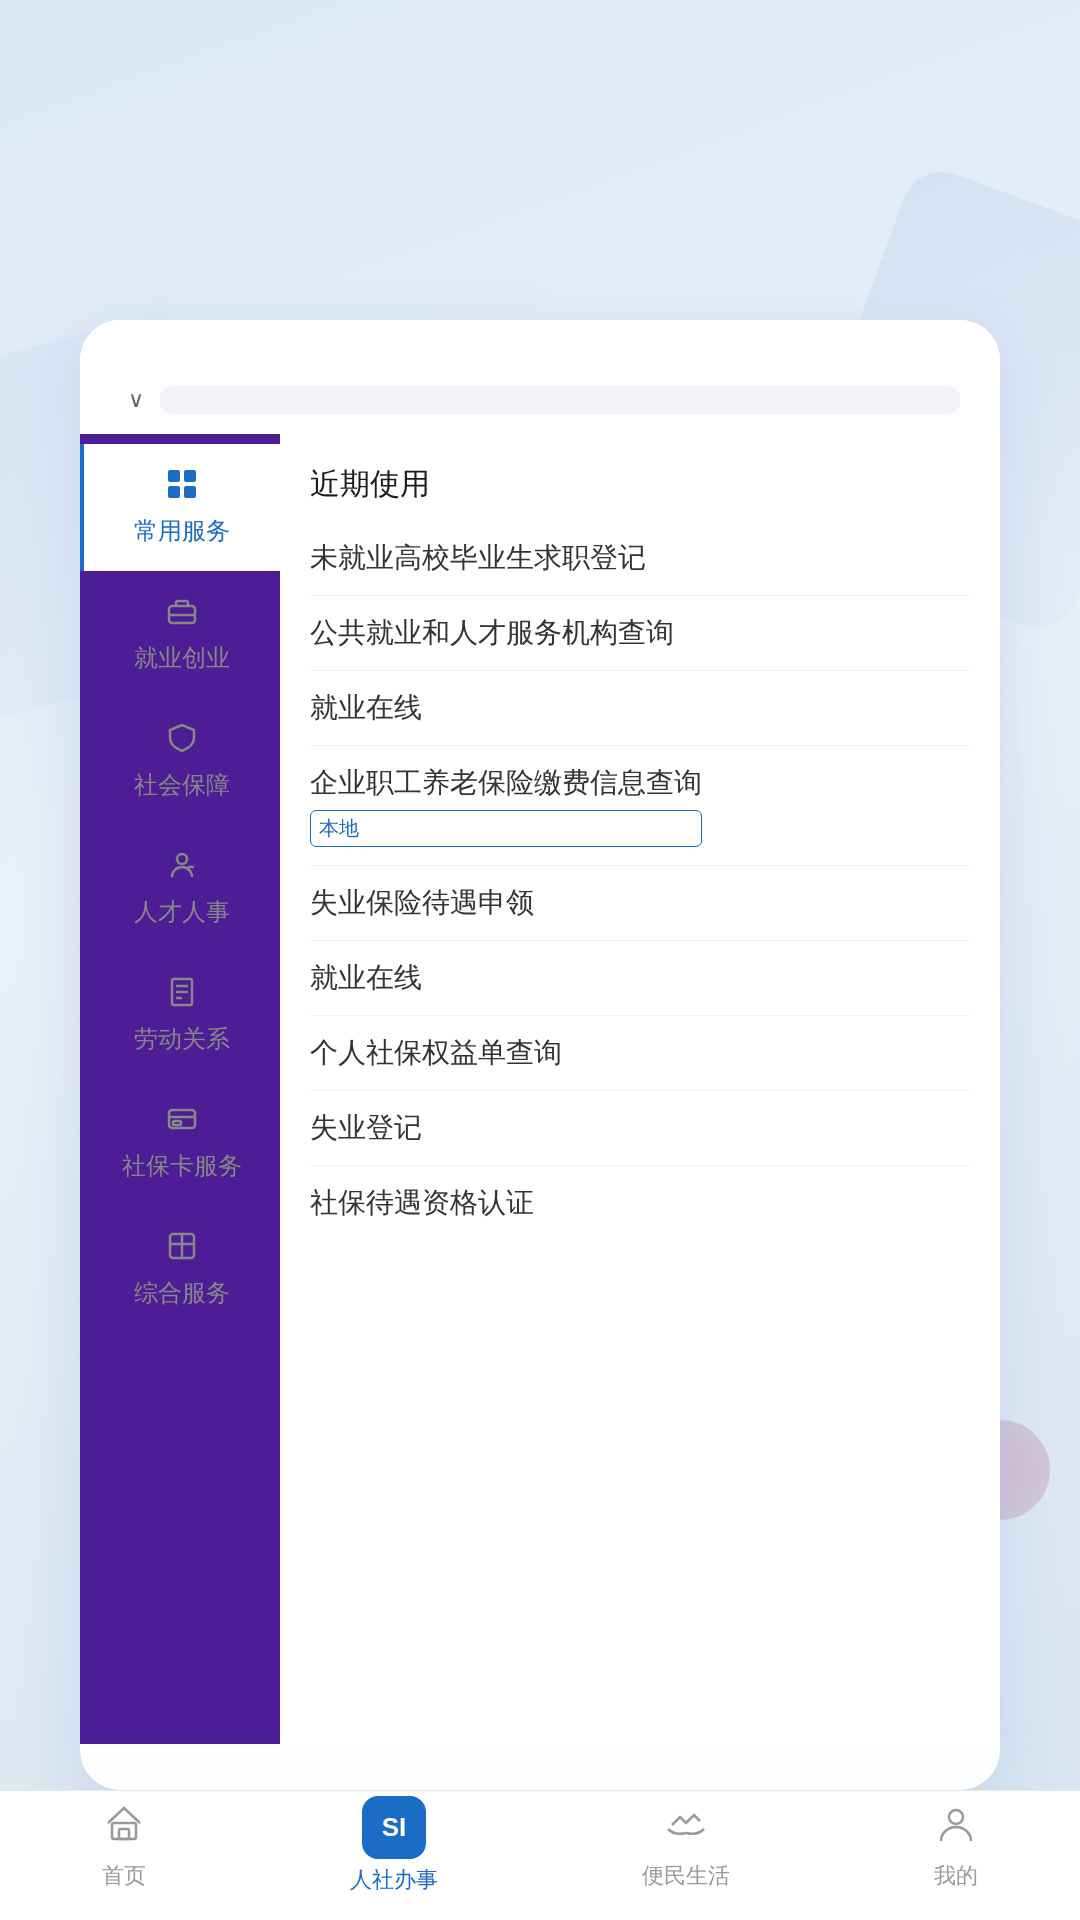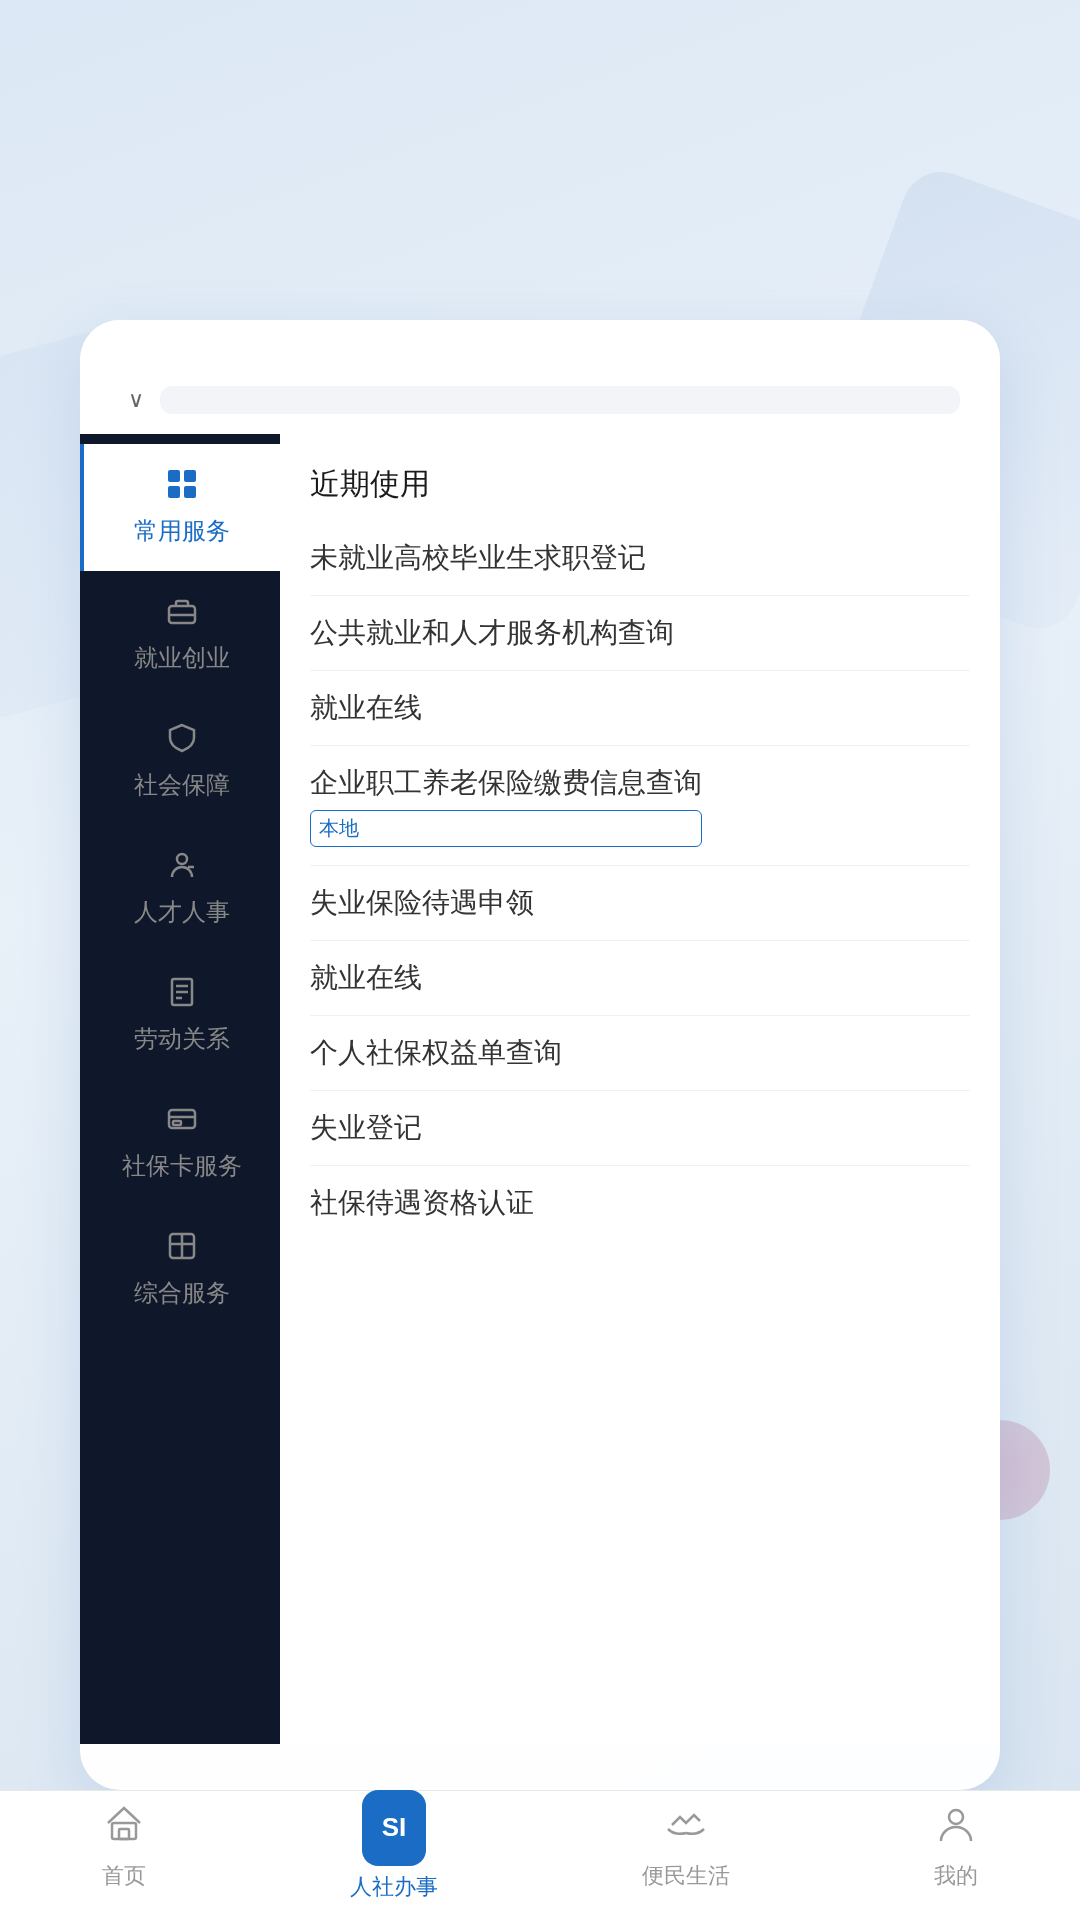--- a/index.html
+++ b/index.html
@@ -143,21 +143,21 @@
     
     .content-area {
       display: flex;
       height: calc(100% - 160px);
       overflow: hidden;
     }
 
     
     .sidebar {
       width: 200px;
-      background: #0f172a;
+      background: #4c1d95;
       overflow-y: auto;
       flex-shrink: 0;
       padding-top: 10px;
     }
     .sidebar-item {
       display: flex;
       flex-direction: column;
       align-items: center;
       justify-content: center;
       padding: 24px 10px;
@@ -261,21 +261,21 @@
     }
     .nav-label {
       font-size: 22px;
       color: #999;
     }
     .nav-item.active .nav-label {
       color: #1a6cc4;
     }
     .nav-badge {
       width: 64px;
-      height: 76px;
+      height: 63px;
       background: #1a6cc4;
       border-radius: 16px;
       display: flex;
       align-items: center;
       justify-content: center;
       color: white;
       font-size: 26px;
       font-weight: 800;
     }
   </style>

